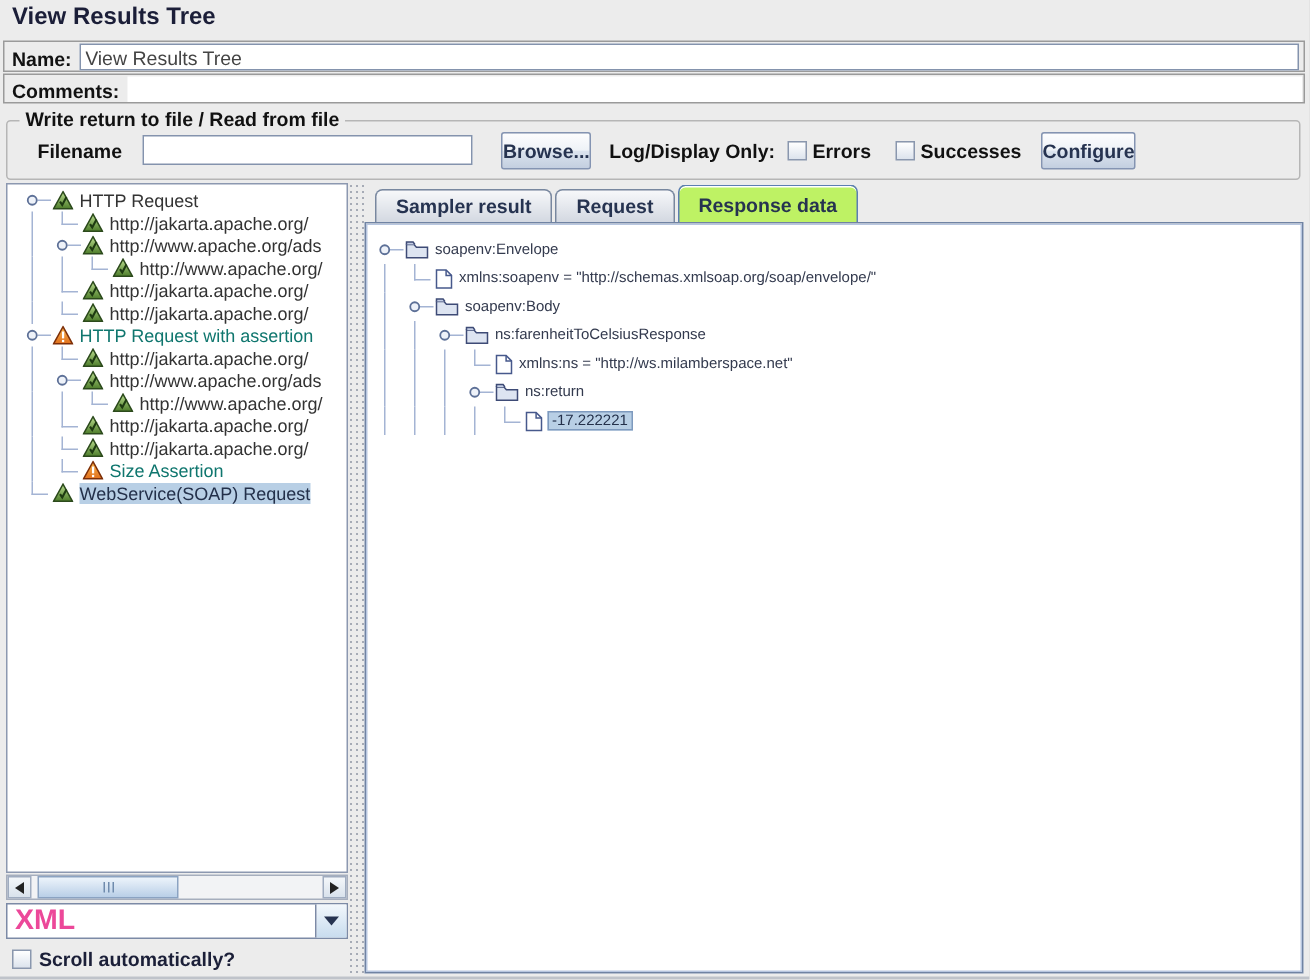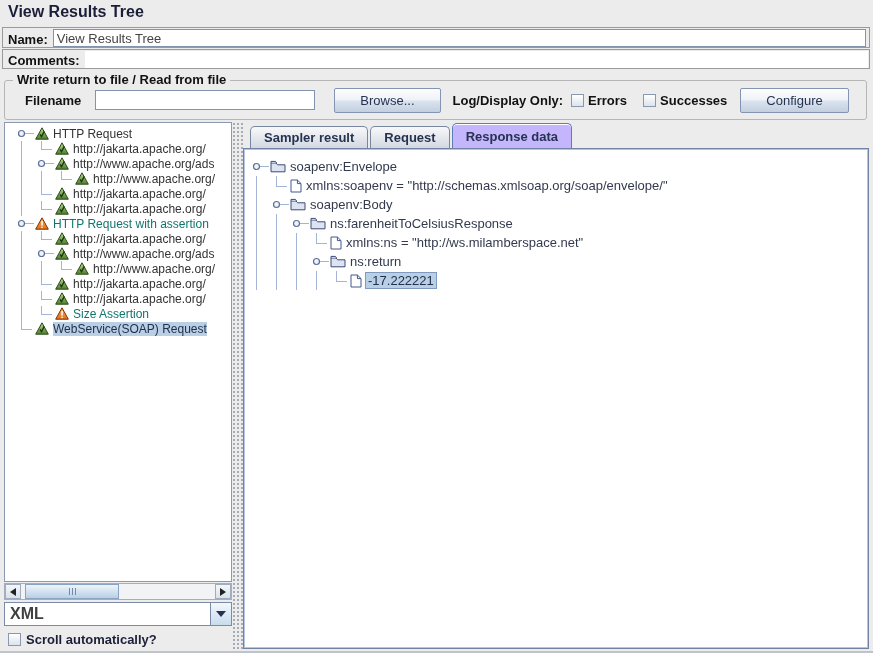--- a/index.html
+++ b/index.html
@@ -18,21 +18,21 @@
   .comments-row input{border:none;height:17px;padding:0 3px;margin-right:1px;outline:none;}
 
   
   .group{position:absolute;left:4px;top:80px;width:861px;height:38px;border:1px solid #b6b6b6;border-radius:3px;}
   .legend{position:absolute;left:8px;top:-9px;background:#ececec;padding:0 4px;font-size:13px;font-weight:bold;color:#111;}
   .grow{position:absolute;left:0;top:0;right:0;bottom:0;display:flex;align-items:center;}
   .glabel{font-size:13px;font-weight:bold;color:#111;white-space:nowrap;}
   #filename-label{margin-left:20px;}
   #filename-input{margin-left:14px;width:212px;height:18px;border:1px solid #8493ad;background:#fff;font-family:"Liberation Sans",sans-serif;font-size:13px;color:#444;padding:0 3px;}
   .btn{height:25px;border:1px solid #8494b2;border-radius:2px;font-family:"Liberation Sans",sans-serif;
-    font-size:13px;font-weight:normal;color:#263350;padding:0 25px;cursor:default;
+    font-size:13px;font-weight:bold;color:#263350;padding:0 0;cursor:default;
     background:linear-gradient(180deg,#fdfdfe 0%,#eef2f7 48%,#dbe3ee 52%,#c3cfe0 100%);}
   #browse-button{margin-left:19px;}
   #logdisplay-label{margin-left:12px;}
   .cb{display:inline-block;width:13px;height:13px;border:1px solid #8a97ae;box-sizing:border-box;
     background:linear-gradient(180deg,#ffffff,#dce3ed);}
   .cbwrap{display:flex;align-items:center;}
   #errors-cb{margin-left:8px;}
   #successes-cb{margin-left:16px;}
   .cbwrap .glabel{margin-left:4px;}
   #configure-button{margin-left:13px;}
@@ -40,21 +40,21 @@
   
   .left-panel{position:absolute;left:4px;top:122px;width:228px;height:527px;display:flex;flex-direction:column;}
   .tree-viewport{flex:1;background:#fff;border:1px solid #8c98b0;overflow:hidden;position:relative;padding:3px 0 0 10px;box-sizing:border-box;}
   .splitter{position:absolute;left:232px;top:122px;width:11px;height:527px;
     background-color:#ececec;background-image:radial-gradient(circle,#a6abb6 0.8px,transparent 1px);background-size:4px 4px;}
   .right-panel{position:absolute;left:243px;top:124px;width:626px;height:525px;}
 
   
   .trow{display:flex;align-items:center;white-space:nowrap;}
   .t15 .trow{height:15px;font-size:12px;color:#333;}
-  .t19 .trow{height:19px;font-size:13px;color:#333a4e;align-items:center;}
+  .t19 .trow{height:19px;font-size:10px;color:#333a4e;align-items:center;}
   .slot{position:relative;width:20px;height:100%;flex:0 0 20px;}
   .guide::before{content:"";position:absolute;left:6px;top:0;height:100%;border-left:1px solid #a4b4d4;}
   .elbow::before{content:"";position:absolute;left:6px;top:0;height:50%;width:10px;
     border-left:1px solid #a4b4d4;border-bottom:1px solid #a4b4d4;}
   .knobslot{display:flex;align-items:center;}
   .icon{display:inline-flex;align-items:center;flex:0 0 auto;}
   .lbl{margin-left:4px;}
   .trow.red .lbl{color:#0f766e;}
   .lbl.sel{background:var(--sel,#b8cfe5);color:#23304a;}
   .t19 .lbl.sel{border:1px solid #7e9abe;padding:0 2px;margin-left:3px;}
@@ -63,35 +63,35 @@
   .hscroll{height:17px;margin-top:1px;border:1px solid #a6aebd;background:#f2f3f5;position:relative;box-sizing:border-box;}
   .sb-arrow{position:absolute;top:0;width:16px;height:15px;background:linear-gradient(180deg,#f4f7fa,#d9e2ec);
     border:1px solid #9facc0;box-sizing:border-box;display:flex;align-items:center;justify-content:center;}
   .sb-left{left:0;} .sb-right{right:0;}
   .tri-l{width:0;height:0;border-style:solid;border-width:4px 6px 4px 0;border-color:transparent #222 transparent transparent;}
   .tri-r{width:0;height:0;border-style:solid;border-width:4px 0 4px 6px;border-color:transparent transparent transparent #222;}
   .sb-thumb{position:absolute;left:20px;top:0;width:94px;height:15px;border:1px solid #8ba3c2;box-sizing:border-box;
     background:linear-gradient(180deg,#edf4fb,#b9cfe7);display:flex;align-items:center;justify-content:center;gap:2px;}
   .grip{width:1px;height:7px;background:#6f8bad;}
   .combo{height:24px;margin-top:2px;border:1px solid #7c8aa6;background:#fff;display:flex;align-items:center;box-sizing:border-box;}
-  .combo-text{flex:1;font-size:16px;font-weight:bold;color:#404040;padding-left:5px;}
+  .combo-text{flex:1;font-size:19px;font-weight:bold;color:#ec4899;padding-left:5px;}
   .combo-btn{width:20px;height:100%;border-left:1px solid #7c8aa6;background:linear-gradient(180deg,#f2f7fc,#c8dcee);
     display:flex;align-items:center;justify-content:center;}
   .tri-d{width:0;height:0;border-style:solid;border-width:6px 5px 0 5px;border-color:#263350 transparent transparent transparent;}
   .autoscroll{height:20px;margin-top:3px;display:flex;align-items:center;}
   .autoscroll .glabel{margin-left:5px;color:#1b1f38;}
   .autoscroll .cb{margin-left:4px;}
 
   
   .tabs{height:24px;display:flex;align-items:flex-end;padding-left:7px;position:relative;}
   .tab{height:21px;display:flex;align-items:center;padding:0 13px;margin-right:2px;
     border:1px solid #78879f;border-bottom:none;border-radius:5px 5px 0 0;
     background:linear-gradient(180deg,#f7f8fa,#d3d8e1);
     font-size:13px;font-weight:bold;color:#263350;position:relative;}
-  .tab.active{height:24px;background:#c4b5fd;border:1px solid #5c7eb2;border-bottom:none;z-index:3;
+  .tab.active{height:24px;background:#bef264;border:1px solid #5c7eb2;border-bottom:none;z-index:3;
     box-shadow:inset 0 1px 0 #fff;}
   .content{position:absolute;left:0;top:24px;right:0;bottom:0;background:#fff;
     border:1px solid #7083a3;box-shadow:inset 0 0 0 1px #b7c6e0;box-sizing:border-box;
     overflow:hidden;padding:8px 0 0 6px;z-index:2;}
 </style>
 </head>
 <body>
 
 <div class="window">
 

